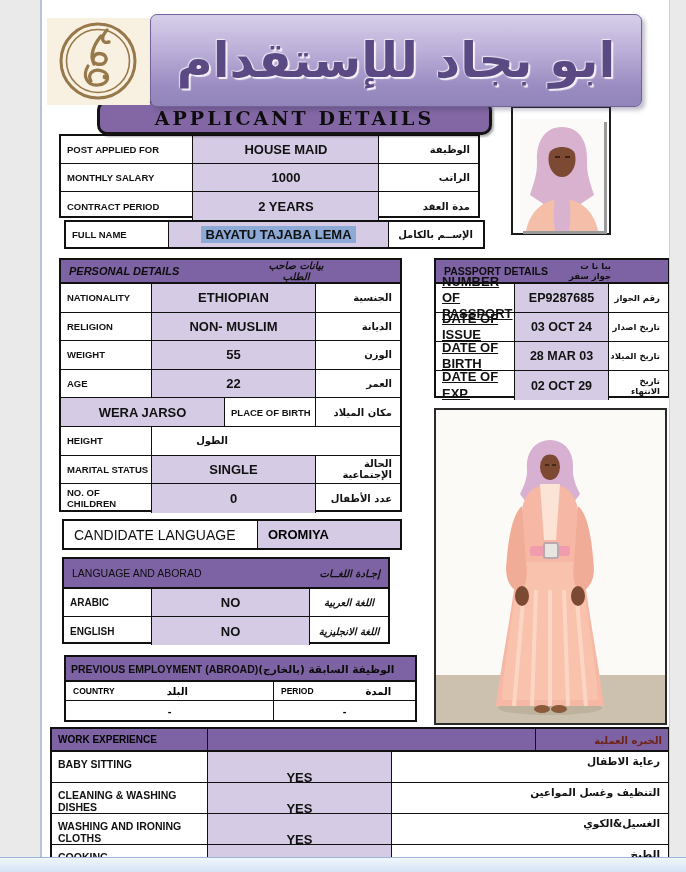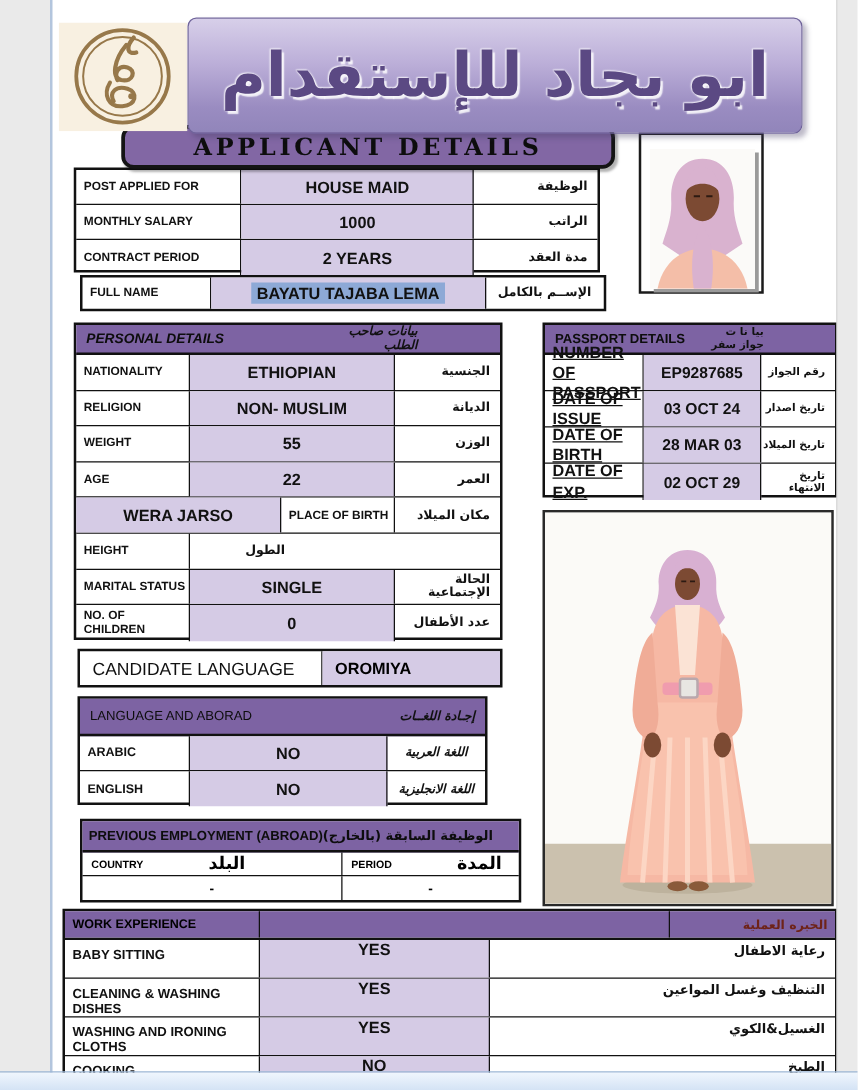--- a/index.html
+++ b/index.html
@@ -77,21 +77,21 @@
   .hl { background:#8da9d6; padding:1px 4px; }
 
   
   .portrait-box { left:469px; top:106px; width:100px; height:129px; border:2px solid #1b1b1b; background:#fff; z-index:2; }
   .portrait-box svg { position:absolute; left:7px; top:11px; box-shadow:3px 3px 0 #9a9a9a; }
 
   
   .pers-tbl { left:17px; top:258px; width:343px; height:254px; }
   .pers-head { height:24px; justify-content:space-between; padding:0 58px 0 8px; }
   .pers-head .en { font-style:italic; font-weight:bold; font-size:11px; }
-  .pers-head .arh { font-style:italic; }
+  .pers-head .arh { font-style:italic;text-align:center; }
   .pers-tbl .t-row { height:28.6px; }
   .pers-tbl .lab { width:91px; }
   .pers-tbl .val { width:164px; }
   .pers-tbl .ar  { width:84px; }
 
   
   .pass-tbl { left:392px; top:258px; width:236px; height:140px; }
   .pass-head { height:24px; gap:12px; padding-left:8px; }
   .pass-head .en { font-weight:bold; font-size:10.5px; }
   .pass-tbl .t-row { height:29px; }
@@ -122,35 +122,35 @@
   .prev-tbl { left:22px; top:655px; width:353px; height:67px; }
   .prev-head { height:25px; gap:0; padding-left:5px; }
   .prev-head .en { font-weight:bold; font-size:10.5px; }
   .prev-head .arh { font-family:"DejaVu Sans",sans-serif; font-weight:bold; font-size:10.5px; direction:rtl; }
   .prev-tbl .t-row.hd { height:19px; }
   .prev-tbl .t-row.dt { height:19px; }
   .prev-c1 { width:208px; }
   .prev-c2 { width:141px; }
   .prev-colhead { display:flex; align-items:center; gap:0; padding-left:7px; }
   .prev-colhead .cn { font-weight:bold; font-size:8.5px; }
-  .prev-colhead .ca { font-family:"DejaVu Sans",sans-serif; font-weight:bold; font-size:14px; margin-left:52px; direction:rtl; }
+  .prev-colhead .ca { font-family:"DejaVu Sans",sans-serif; font-weight:bold; font-size:10px; margin-left:52px; direction:rtl; }
   .prev-dash { justify-content:center; font-weight:bold; font-size:11px; }
 
   
   .work-tbl { left:8px; top:727px; width:620px; height:160px; }
   .work-head { height:23px; border-bottom:2px solid #111; display:flex; }
   .work-head .hcell { background:#7d63a3; border-right:1.6px solid #111; display:flex; align-items:center; }
   .work-head .hcell:last-child { border-right:none; }
   .wh1 { width:157px; padding-left:6px; font-weight:bold; font-size:10px; }
   .wh2 { width:330px; }
   .wh3 { width:133px; direction:rtl; padding-right:6px; font-family:"DejaVu Sans",sans-serif;
          font-weight:bold; font-size:10px; color:#6e2318; align-items:flex-start; padding-top:2px; }
   .work-tbl .t-row { height:31px; align-items:stretch; }
   .work-tbl .lab { width:157px; font-size:10.5px; align-items:flex-start; padding-top:6px; }
-  .work-tbl .val { width:185px; align-items:flex-start; padding-top:0; }
+  .work-tbl .val { width:185px; align-items:flex-start; padding-top:18px; }
   .work-tbl .ar  { width:278px; justify-content:flex-start; align-items:flex-start; padding-top:3px; font-size:10.5px; }
 
   
   .status-band {
     left:0; top:857px; width:686px; height:15px; z-index:30;
     background:linear-gradient(#f0f6fd, #d4e3f5);
     border-top:1.5px solid #9cb6d5;
   }
 </style>
 </head>

